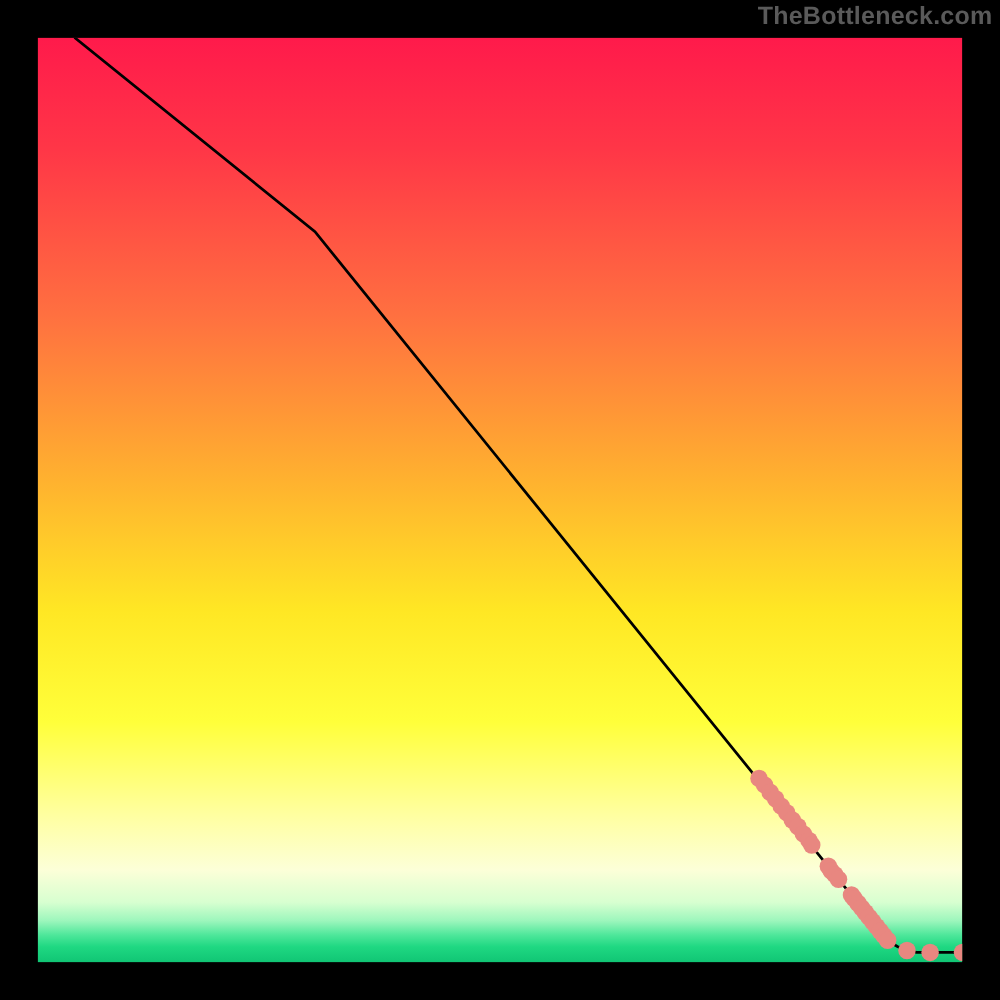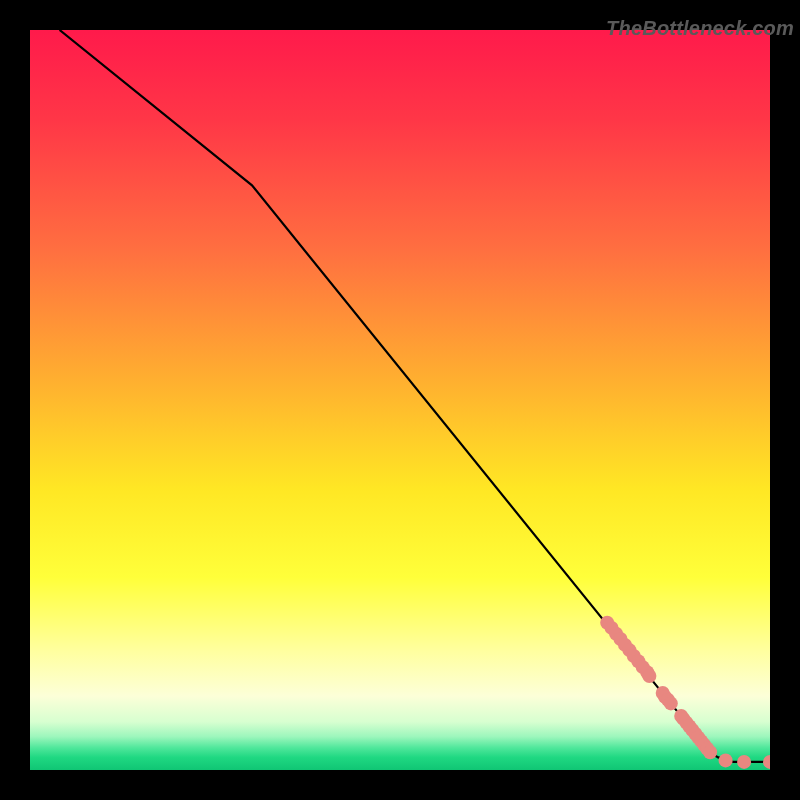--- a/index.html
+++ b/index.html
@@ -22,28 +22,27 @@
   .gradient-bg {
     position: absolute;
     inset: 0;
   }
   svg.overlay {
     position: absolute;
     inset: 0;
   }
   .watermark {
     position: absolute;
-    top: 17px;
+    top: 2px;
     right: 6px;
     color: #5a5a5a;
     font-size: 20px;
     font-weight: 600;
     letter-spacing: 0.2px;
     user-select: none;
-    font-style: italic;
   }
 </style>
 </head>
 <body>
 
 <div class="chart-container">
   <svg class="gradient-bg" viewBox="0 0 740 740" preserveAspectRatio="none">
     <defs>
       <linearGradient id="bgGrad" x1="0" y1="0" x2="0" y2="1">
           <stop offset="0%" stop-color="#ff1a4b"></stop>

